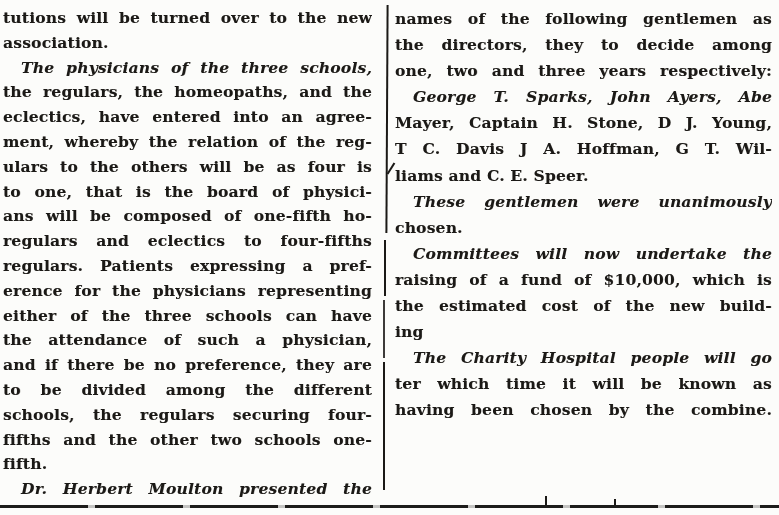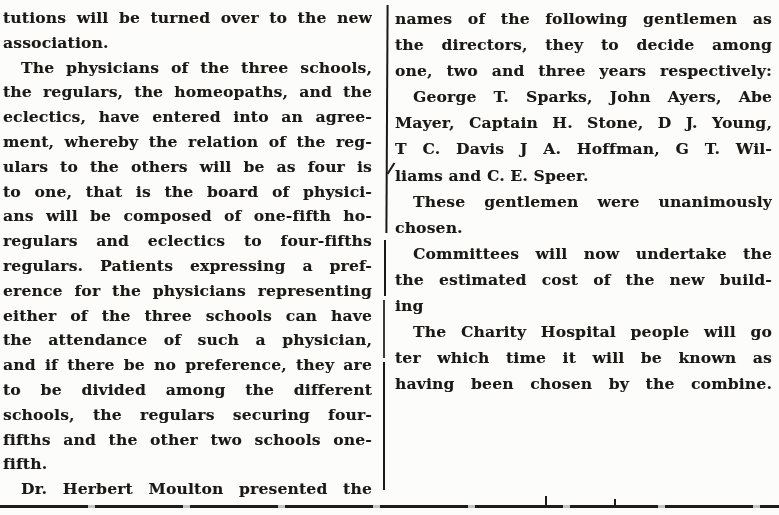--- a/index.html
+++ b/index.html
@@ -30,21 +30,21 @@
     text-align: justify;
     text-align-last: justify;
     letter-spacing: 0.2px;
     overflow: hidden;
     white-space: normal;
     text-shadow: 0.3px 0.3px 0 rgba(25,22,18,0.35);
   }
   .col-left  .line { line-height: 24.8px; height: 24.8px; }
   .col-right .line { line-height: 26.1px; height: 26.1px; }
   .line.last { text-align-last: left; }
-  .line.indent { text-indent: 18px; }
+  .line.indent { text-indent: 18px; font-style: italic; }
 
   .rule-v {
     position: absolute;
     background: var(--ink, #1b1916);
   }
   .seg1 { left: 386px; top: 5px;   width: 2px;   height: 228px; transform: rotate(0.3deg); }
   .seg2 { left: 384px; top: 240px; width: 2px;   height: 56px; }
   .seg3 { left: 383px; top: 300px; width: 1.5px; height: 58px; opacity: 0.85; }
   .seg4 { left: 383px; top: 362px; width: 2px;   height: 128px; }
   .hook {
@@ -99,20 +99,21 @@
       <div class="line">names of the following gentlemen as</div>
       <div class="line">the directors, they to decide among</div>
       <div class="line">one, two and three years respectively:</div>
       <div class="line indent">George T. Sparks, John Ayers, Abe</div>
       <div class="line">Mayer, Captain H. Stone, D J. Young,</div>
       <div class="line">T C. Davis J A. Hoffman, G T. Wil-</div>
       <div class="line last">liams and C. E. Speer.</div>
       <div class="line indent">These gentlemen were unanimously</div>
       <div class="line last">chosen.</div>
       <div class="line indent">Committees will now undertake the</div>
+      <div class="line">raising of a fund of $10,000, which is</div>
       <div class="line">the estimated cost of the new build-</div>
       <div class="line last">ing</div>
       <div class="line indent">The Charity Hospital people will go</div>
       <div class="line">ter which time it will be known as</div>
       <div class="line">having been chosen by the combine.</div>
     </div>
 
   <div class="rule-v seg1"></div>
   <div class="hook"></div>
   <div class="rule-v seg2"></div>

